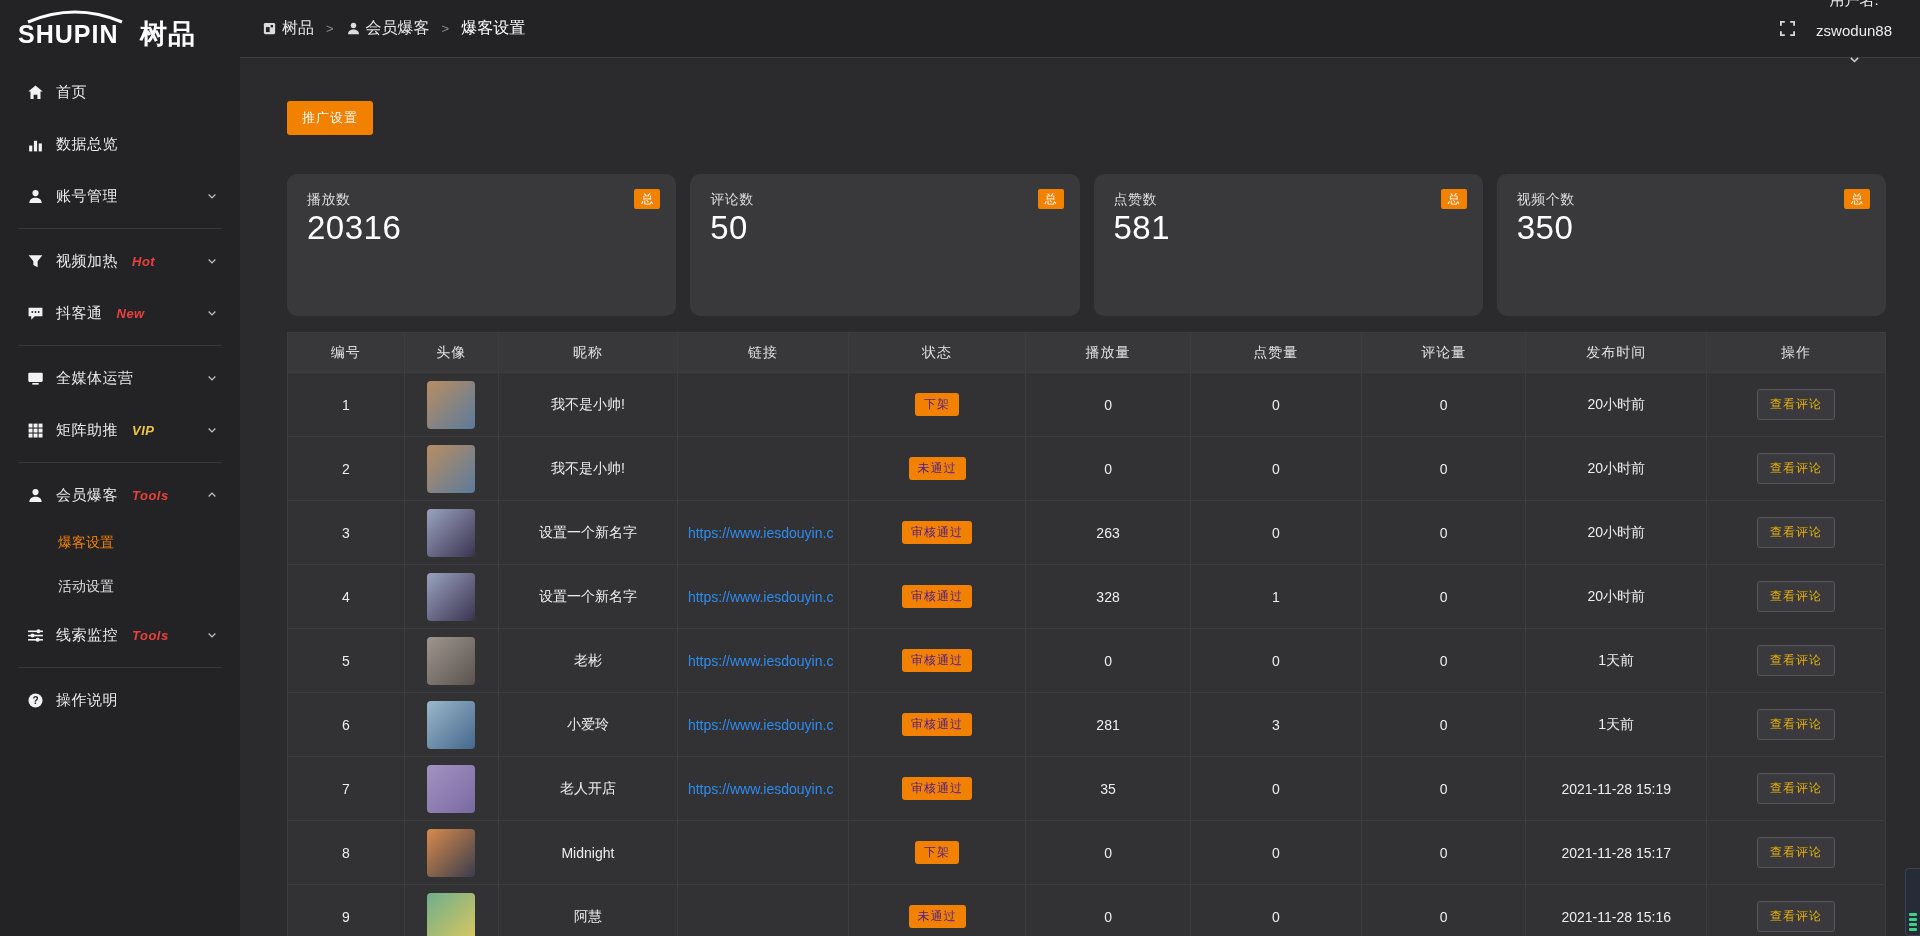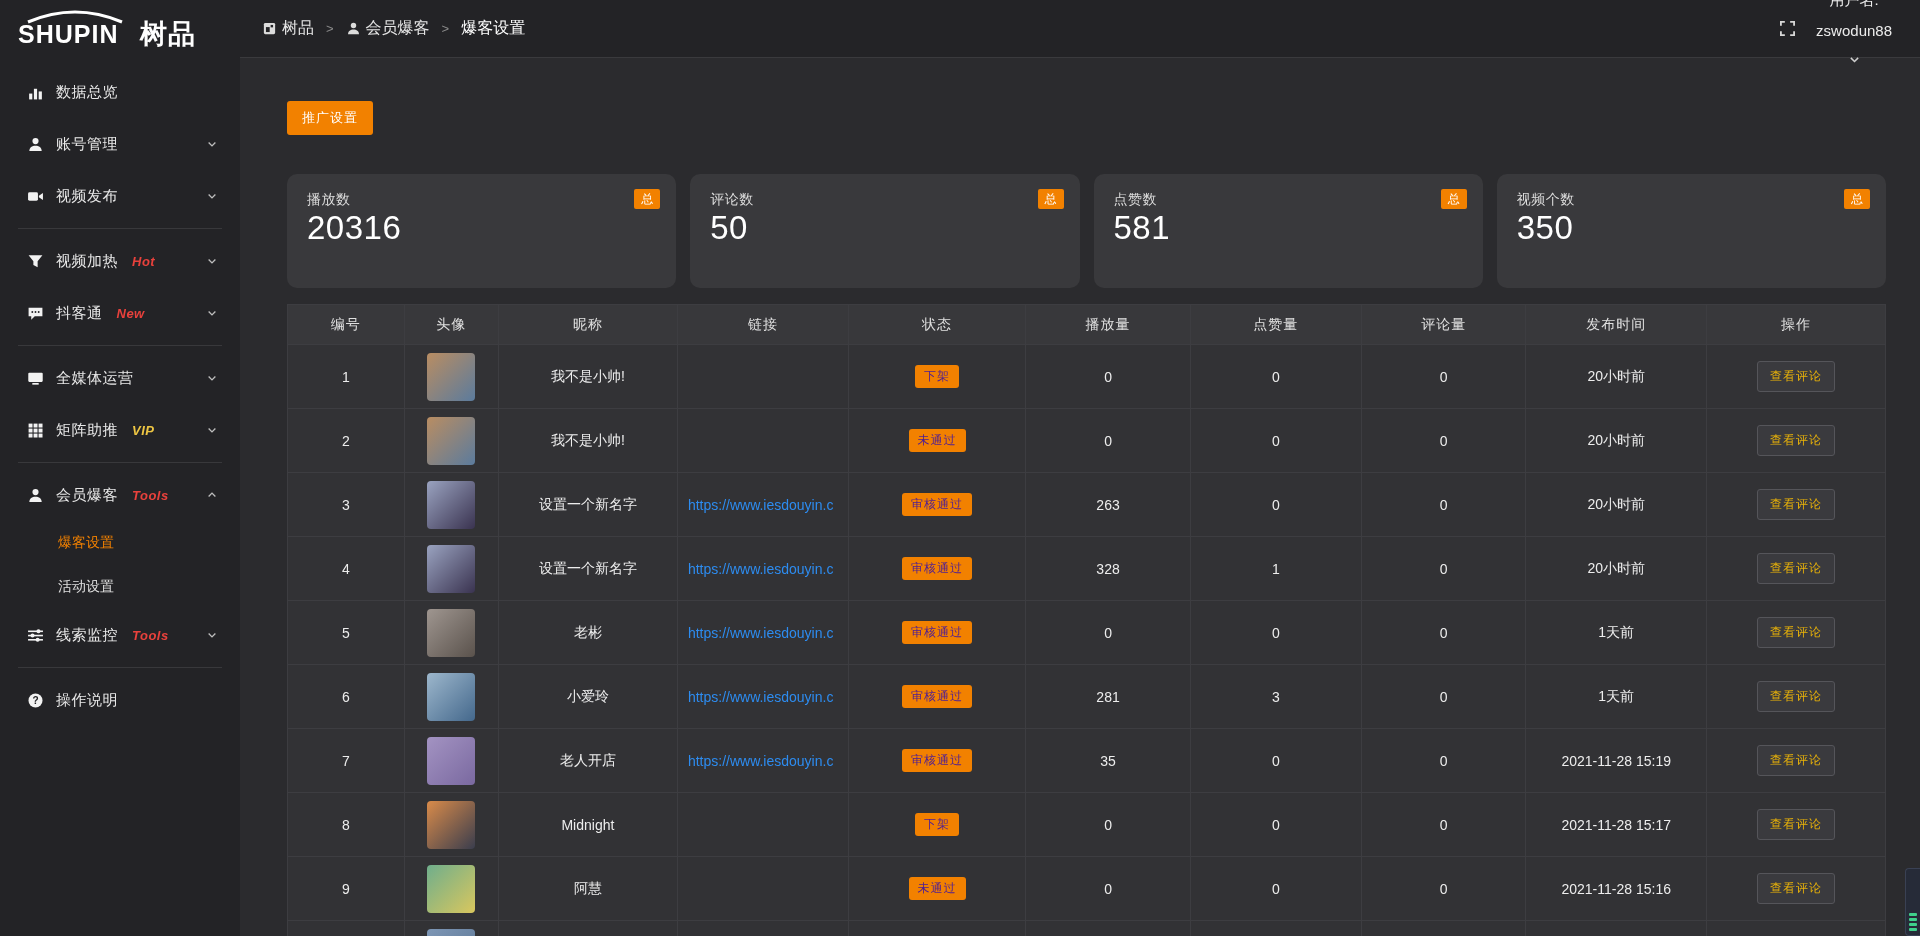--- a/index.html
+++ b/index.html
@@ -61,21 +61,21 @@
     position:absolute; top:58px; left:240px; right:0; bottom:0;
     padding:43px 34px 0 47px; overflow:hidden;
   }
   .promo-btn {
     display:inline-block; background:#f28100; color:#fff; font-size:13px;
     border:none; border-radius:3px; padding:8px 15px; cursor:pointer;
     font-family:inherit; letter-spacing:1px;
   }
   .cards { display:flex; gap:14px; margin-top:39px; }
   .card {
-    flex:1; height:114px; background:#39393c; border-radius:10px;
+    flex:1; height:142px; background:#39393c; border-radius:10px;
     position:relative; padding:17px 20px;
   }
   .card-label { font-size:14px; color:#dcdcdc; letter-spacing:0.5px; }
   .card-value { font-size:33px; color:#ffffff; font-weight:500; margin-top:0; letter-spacing:0.5px; }
   .card-badge {
     position:absolute; top:15px; right:16px; background:#f28100; color:#fff;
     font-size:12px; padding:3px 7px; border-radius:2px; line-height:1.2;
   }
 
   
@@ -167,20 +167,28 @@
       <span class="user-chevron">
         <svg viewBox="0 0 16 16" fill="none" stroke="currentColor" stroke-width="1.8">
             <path d="M3.5 6l4.5 4.5L12.5 6"></path>
           </svg>
       </span>
     </span>
   </div>
 </div>
 
 <div class="sidebar" id="sidebar">
+  <div class="s-item">
+    <span class="s-icon">
+        <svg viewBox="0 0 16 16" fill="currentColor">
+          <path d="M8 1.3 14.8 7h-2.1v7H9.8v-3.9H6.2V14H3.3V7H1.2z"></path>
+        </svg>
+      </span>
+    <span class="s-label">首页</span>
+  </div>
 
   <div class="s-item">
     <span class="s-icon">
         <svg viewBox="0 0 16 16" fill="currentColor">
           <rect x="2" y="9" width="3" height="5.5"></rect>
           <rect x="6.5" y="4.5" width="3" height="10"></rect>
           <rect x="11" y="7" width="3" height="7.5"></rect>
         </svg>
       </span>
     <span class="s-label">数据总览</span>
@@ -195,34 +203,20 @@
       </span>
     <span class="s-label">账号管理</span>
   <span class="s-chevron">
         <svg viewBox="0 0 16 16" fill="none" stroke="currentColor" stroke-width="1.8">
           <path d="M3.5 6l4.5 4.5L12.5 6"></path>
         </svg>
       </span>
     </div>
 
 
-  <div class="s-item">
-    <span class="s-icon">
-        <svg viewBox="0 0 16 16" fill="currentColor">
-          <rect x="1" y="4" width="9.3" height="8" rx="1.4"></rect>
-          <path d="M11.2 7.2 15 4.7v6.6L11.2 8.8z"></path>
-        </svg>
-      </span>
-    <span class="s-label">视频发布</span>
-  <span class="s-chevron">
-        <svg viewBox="0 0 16 16" fill="none" stroke="currentColor" stroke-width="1.8">
-          <path d="M3.5 6l4.5 4.5L12.5 6"></path>
-        </svg>
-      </span>
-    </div>
 
   <div class="s-divider"></div>
 
   <div class="s-item">
     <span class="s-icon">
         <svg viewBox="0 0 16 16" fill="currentColor">
           <path d="M1.5 2h13L10 7.8v5.7L6 11.3V7.8z"></path>
         </svg>
       </span>
     <span class="s-label">视频加热</span>

